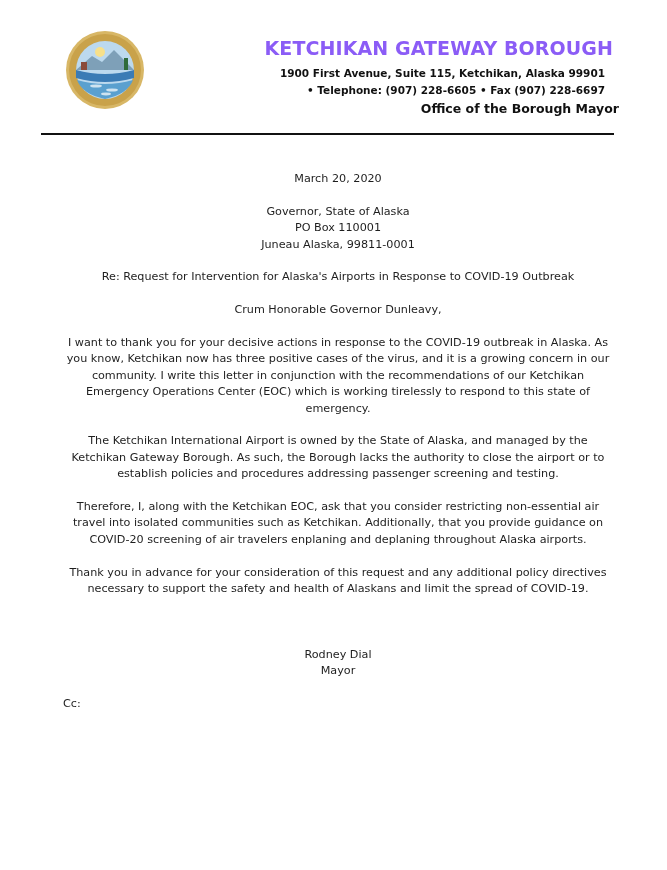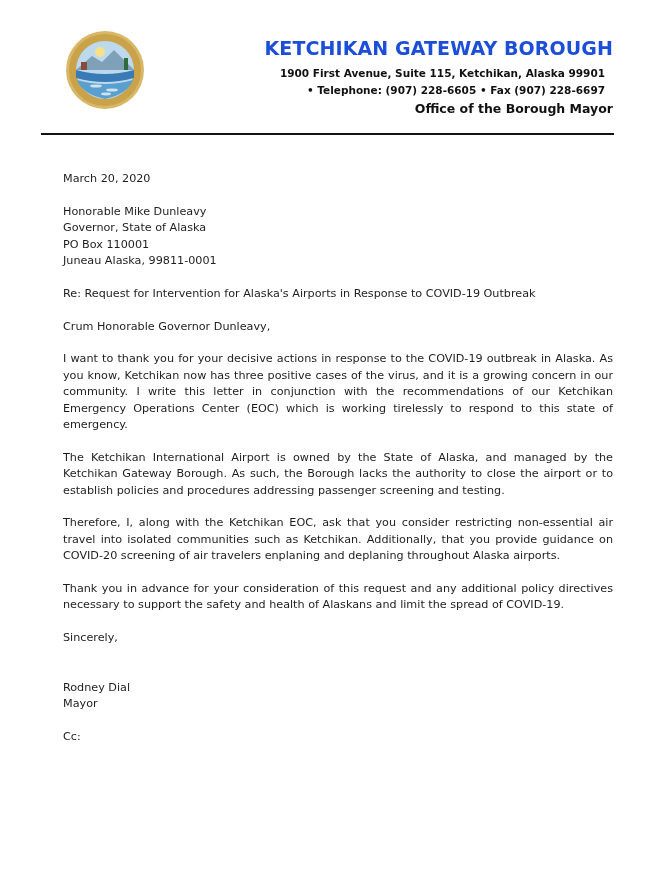--- a/index.html
+++ b/index.html
@@ -6,38 +6,38 @@
     body {
       width: 667px; height: 870px; position: relative; overflow: hidden;
       font-family: "DejaVu Sans", "Liberation Sans", sans-serif;
       color: #1a1a1a;
     }
     .seal {
       position: absolute; left: 62px; top: 30px; width: 86px; height: 80px;
     }
     .hdr-title {
       position: absolute; right: 54px; top: 37px;
-      font-weight: bold; font-size: 19px; letter-spacing: 0.1px; color: #1d4ed8;
+      font-weight: bold; font-size: 19px; letter-spacing: 0.1px; color: #8b5cf6;
       white-space: nowrap;
     }
     .hdr-line {
       position: absolute; right: 62px; font-weight: bold; font-size: 10.5px; color: #111;
       white-space: nowrap;
     }
     .hdr-addr { top: 67px; }
     .hdr-phone { top: 84px; text-align: right; }
-    .hdr-office { position: absolute; right: 54px; top: 101px; font-weight: bold; font-size: 12.5px; color: #111; white-space: nowrap; margin-left: 38px; }
+    .hdr-office { position: absolute; right: 48px; top: 101px; font-weight: bold; font-size: 12.5px; color: #111; white-space: nowrap; margin-left: 38px; }
     .rule {
       position: absolute; left: 41px; width: 573px; top: 133px; height: 2px; background: #111;
     }
     .body {
       position: absolute; left: 63px; width: 550px; top: 171px;
       font-size: 11.2px; line-height: 16.4px; color: #1e1e1e;
     }
-    .body p { margin: 0; }
+    .body p { margin: 0; text-align: center; }
     .just { text-align: justify; }
     .gap { height: 16.4px; }
     .gap2 { height: 33px; }
     .cc-row { display: flex; gap: 39px; }
     .cc-label { width: 40px; }
   </style>
 </head>
 <body>
 
 <div class="seal">
@@ -59,38 +59,36 @@
 
 <div class="hdr-title">KETCHIKAN GATEWAY BOROUGH</div>
 <div class="hdr-line hdr-addr">1900 First Avenue, Suite 115, Ketchikan, Alaska  99901</div>
 <div class="hdr-line hdr-phone">• Telephone:  (907) 228-6605 • Fax (907) 228-6697</div>
 <div class="hdr-office">Office of the Borough Mayor</div>
 <div class="rule"></div>
 
 <div class="body">
   <p>March 20, 2020</p>
   <div class="gap"></div>
-  <p>Honorable Mike Dunleavy</p>
   <p>Governor, State of Alaska</p>
   <p>PO Box 110001</p>
   <p>Juneau Alaska, 99811-0001</p>
   <div class="gap"></div>
   <p>Re:  Request for Intervention for Alaska's Airports in Response to COVID-19 Outbreak</p>
   <div class="gap"></div>
   <p>Crum Honorable Governor Dunleavy,</p>
   <div class="gap"></div>
   <p class="just">I want to thank you for your decisive actions in response to the COVID-19 outbreak in Alaska. As you know, Ketchikan now has three positive cases of the virus, and it is a growing concern in our community. I write this letter in conjunction with the recommendations of our Ketchikan Emergency Operations Center (EOC) which is working tirelessly to respond to this state of emergency.</p>
   <div class="gap"></div>
   <p class="just">The Ketchikan International Airport is owned by the State of Alaska, and managed by the Ketchikan Gateway Borough. As such, the Borough lacks the authority to close the airport or to establish policies and procedures addressing passenger screening and testing.</p>
   <div class="gap"></div>
   <p class="just">Therefore, I, along with the Ketchikan EOC, ask that you consider restricting non-essential air travel into isolated communities such as Ketchikan.  Additionally, that you provide guidance on COVID-20 screening of air travelers enplaning and deplaning throughout Alaska airports.</p>
   <div class="gap"></div>
   <p class="just">Thank you in advance for your consideration of this request and any additional policy directives necessary to support the safety and health of Alaskans and limit the spread of COVID-19.</p>
   <div class="gap"></div>
-  <p>Sincerely,</p>
   <div class="gap2"></div>
   <p>Rodney Dial</p>
   <p>Mayor</p>
   <div class="gap"></div>
   <div class="cc-row">
     <span class="cc-label">Cc:</span>
   </div>
 </div>
 
 </body></html>

